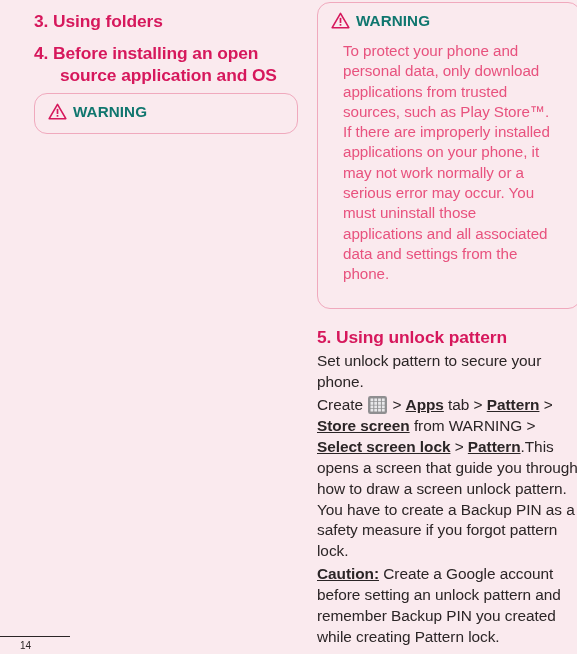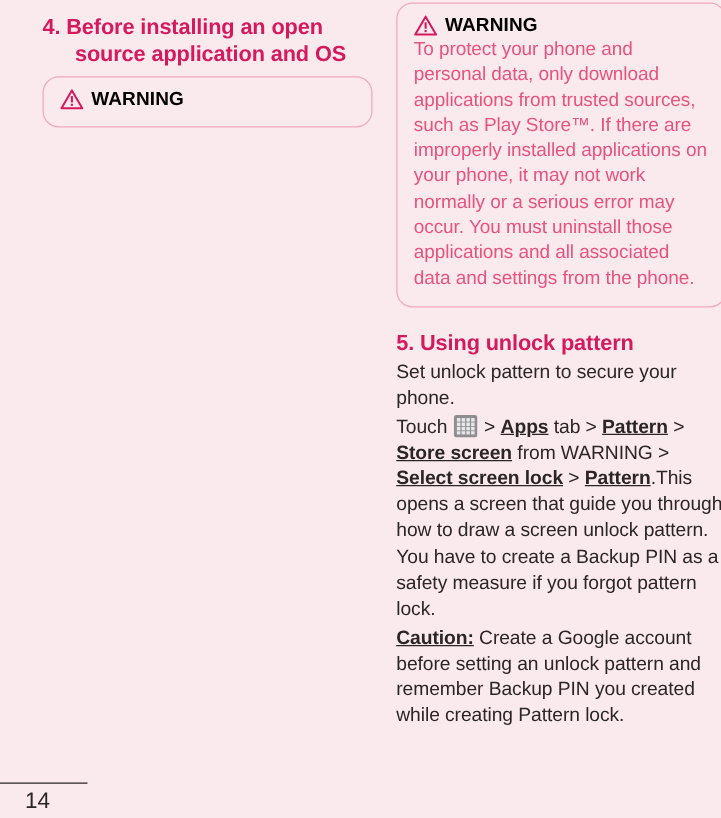--- a/index.html
+++ b/index.html
@@ -64,25 +64,25 @@
   }
   .warn-tri-icon {
     display: block;
     width: 19px;
     height: 17px;
     flex: none;
   }
   .warning-label {
     font-size: 15.2px;
     font-weight: bold;
-    color: #000000;
+    color: #0f766e;
     letter-spacing: 0.1px;
   }
   .warning-body {
-    margin: 0;
+    margin: 12px;
     font-size: 15.2px;
     line-height: 1.335;
     color: #e8527e;
     letter-spacing: -0.05px;
   }
 
   
   .b { font-weight: bold; text-decoration: underline; }
   .apps-grid-icon {
     display: inline-block;
@@ -99,33 +99,34 @@
     bottom: 0;
     width: 74px;
   }
   .folio-rule {
     height: 1.5px;
     background: #2b2526;
     width: 70px;
     margin-left: 0;
   }
   .folio-number {
-    font-size: 18px;
+    font-size: 10px;
     color: #2b2526;
     padding: 3px 0 3px 20px;
   }
 </style>
 </head>
 <body>
 
 <div class="page">
 
   <div class="column col-left">
 
 
+    <h2 class="section-heading">3. Using folders</h2>
 
 
     <h2 class="section-heading hang" style="">4. Before installing an open source application and OS</h2>
 
     <div class="warning-box" style="margin-top:7px;">
       <div class="warning-head">
         <svg class="warn-tri-icon" viewBox="0 0 20 18">
           <path d="M10 1.4 L18.8 16.6 L1.2 16.6 Z" fill="none" stroke="#d6185c" stroke-width="1.7" stroke-linejoin="round"></path>
           <rect x="9.1" y="6.2" width="1.8" height="5.4" fill="#d6185c"></rect>
           <rect x="9.1" y="12.7" width="1.8" height="1.8" fill="#d6185c"></rect>
@@ -148,21 +149,21 @@
         <span class="warning-label">WARNING</span>
       </div>
       <p class="warning-body">To protect your phone and personal data, only download applications from trusted sources, such as Play Store™. If there are improperly installed applications on your phone, it may not work normally or a serious error may occur. You must uninstall those applications and all associated data and settings from the phone.</p>
     </div>
 
     <h2 class="section-heading" style="margin-top:17px;">5. Using unlock pattern</h2>
 
     <p class="body-text">Set unlock pattern to secure your phone.</p>
 
     <p class="body-text">
-      <span>Touch</span>
+      <span>Create</span>
       <svg class="apps-grid-icon" viewBox="0 0 20 19">
         <rect x="0" y="0" width="20" height="19" rx="2.5" fill="#8e8e90"></rect>
         <g fill="#e8e8ea">
           <rect x="2.6" y="2.6" width="3" height="3"></rect>
           <rect x="6.6" y="2.6" width="3" height="3"></rect>
           <rect x="10.6" y="2.6" width="3" height="3"></rect>
           <rect x="14.6" y="2.6" width="3" height="3"></rect>
           <rect x="2.6" y="6.3" width="3" height="3"></rect>
           <rect x="6.6" y="6.3" width="3" height="3"></rect>
           <rect x="10.6" y="6.3" width="3" height="3"></rect>

